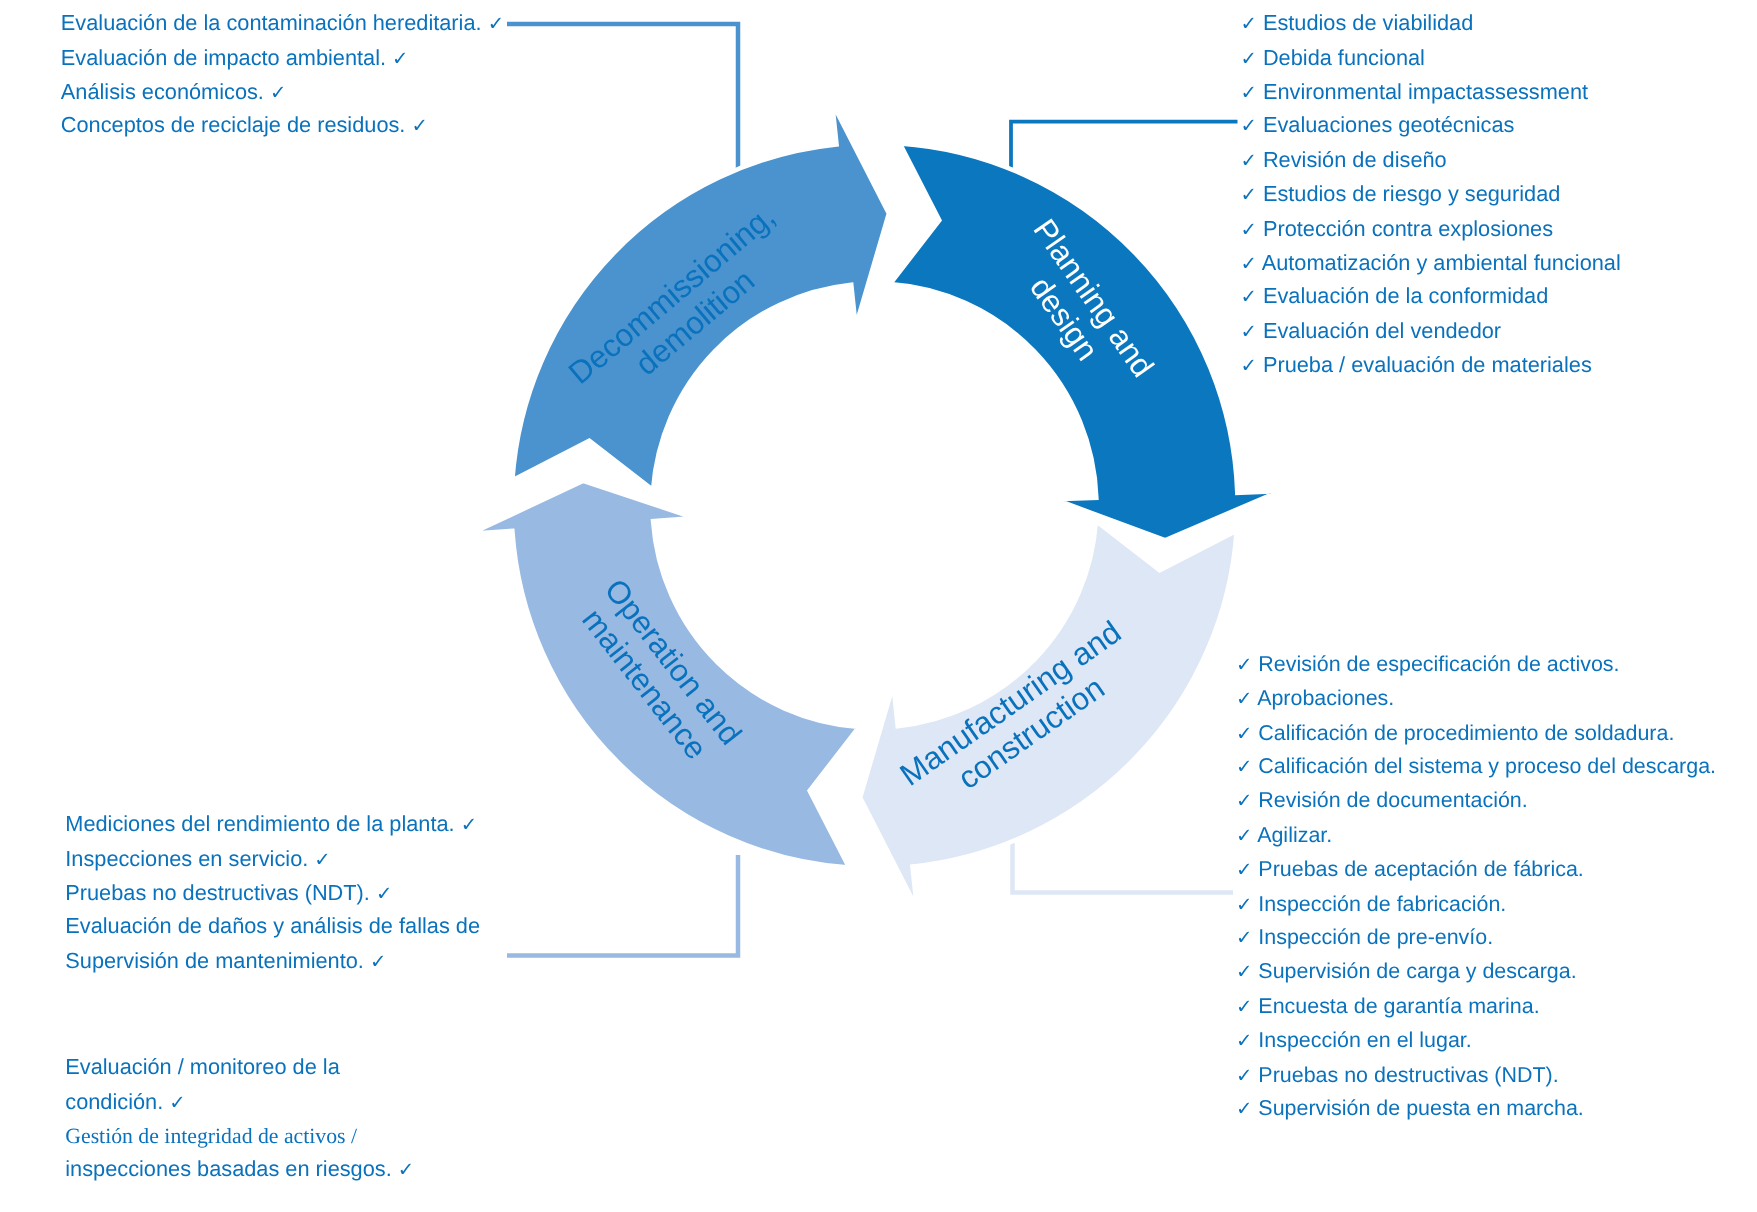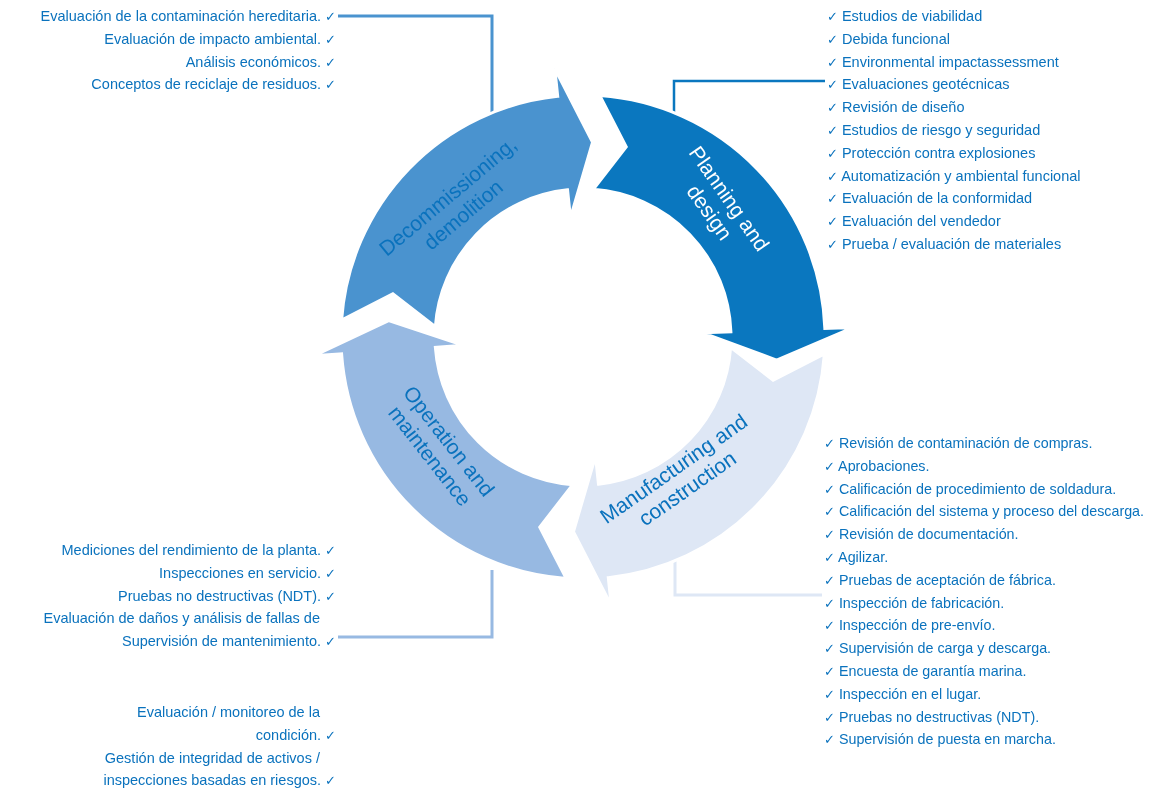--- a/index.html
+++ b/index.html
@@ -1,21 +1,21 @@
 <!DOCTYPE html>
 <html><head>
 <meta charset="utf-8">
 <style>
   html, body { margin:0; padding:0; background:#ffffff; }
   body { width:1171px; height:808px; position:relative; overflow:hidden;
          font-family:"Liberation Sans", sans-serif; color:#0a72bd; }
   .list { position:absolute; margin:0; padding:0; list-style:none; font-size:14.5px; }
   .list li { white-space:nowrap; }
   .list.right li { height:22.8px; line-height:22.8px; }
-  .list.left { text-align:right; }
+  .list.left { }
   .list.left li { height:22.8px; line-height:22.8px; }
   .chk { color:#0a72bd; font-size:13px; }
   svg.ring { position:absolute; left:0; top:0; }
   .stage-label { font-family:"Liberation Sans", sans-serif; font-size:21px; }
 </style>
 </head>
 <body>
 
 <svg class="ring" width="1171" height="808" viewBox="0 0 1171 808">
 
@@ -52,21 +52,21 @@
     <li><span class="chk">✓</span> <span>Evaluaciones geotécnicas</span></li>
     <li><span class="chk">✓</span> <span>Revisión de diseño</span></li>
     <li><span class="chk">✓</span> <span>Estudios de riesgo y seguridad</span></li>
     <li><span class="chk">✓</span> <span>Protección contra explosiones</span></li>
     <li><span class="chk">✓</span> <span>Automatización y ambiental funcional</span></li>
     <li><span class="chk">✓</span> <span>Evaluación de la conformidad</span></li>
     <li><span class="chk">✓</span> <span>Evaluación del vendedor</span></li>
     <li><span class="chk">✓</span> <span>Prueba / evaluación de materiales</span></li>
   </ul>
 <ul class="list right" style="left:824px; top:432px; font-size:14.3px;" id="list-manu">
-    <li><span class="chk">✓</span> <span>Revisión de contaminación de compras.</span></li>
+    <li><span class="chk">✓</span> <span>Revisión de especificación de activos.</span></li>
     <li><span class="chk">✓</span> <span>Aprobaciones.</span></li>
     <li><span class="chk">✓</span> <span>Calificación de procedimiento de soldadura.</span></li>
     <li><span class="chk">✓</span> <span>Calificación del sistema y proceso del descarga.</span></li>
     <li><span class="chk">✓</span> <span>Revisión de documentación.</span></li>
     <li><span class="chk">✓</span> <span>Agilizar.</span></li>
     <li><span class="chk">✓</span> <span>Pruebas de aceptación de fábrica.</span></li>
     <li><span class="chk">✓</span> <span>Inspección de fabricación.</span></li>
     <li><span class="chk">✓</span> <span>Inspección de pre-envío.</span></li>
     <li><span class="chk">✓</span> <span>Supervisión de carga y descarga.</span></li>
     <li><span class="chk">✓</span> <span>Encuesta de garantía marina.</span></li>
@@ -75,15 +75,15 @@
     <li><span class="chk">✓</span> <span>Supervisión de puesta en marcha.</span></li>
   </ul>
 <ul class="list left" style="right:835px; top:539px;" id="list-oper">
     <li><span>Mediciones del rendimiento de la planta.</span> <span class="chk">✓</span></li>
     <li><span>Inspecciones en servicio.</span> <span class="chk">✓</span></li>
     <li><span>Pruebas no destructivas (NDT).</span> <span class="chk">✓</span></li>
     <li style="padding-right: 16px;"><span>Evaluación de daños y análisis de fallas de</span></li>
     <li><span>Supervisión de mantenimiento.</span> <span class="chk">✓</span></li>
     <li style="padding-right: 16px; margin-top: 48px;"><span>Evaluación / monitoreo de la</span></li>
     <li><span>condición.</span> <span class="chk">✓</span></li>
-    <li style="padding-right: 16px;"><span>Gestión de integridad de activos /</span></li>
+    <li style="padding-right: 16px; font-family: Liberation Serif, serif;"><span>Gestión de integridad de activos /</span></li>
     <li><span>inspecciones basadas en riesgos.</span> <span class="chk">✓</span></li>
   </ul>
 
 </body></html>

